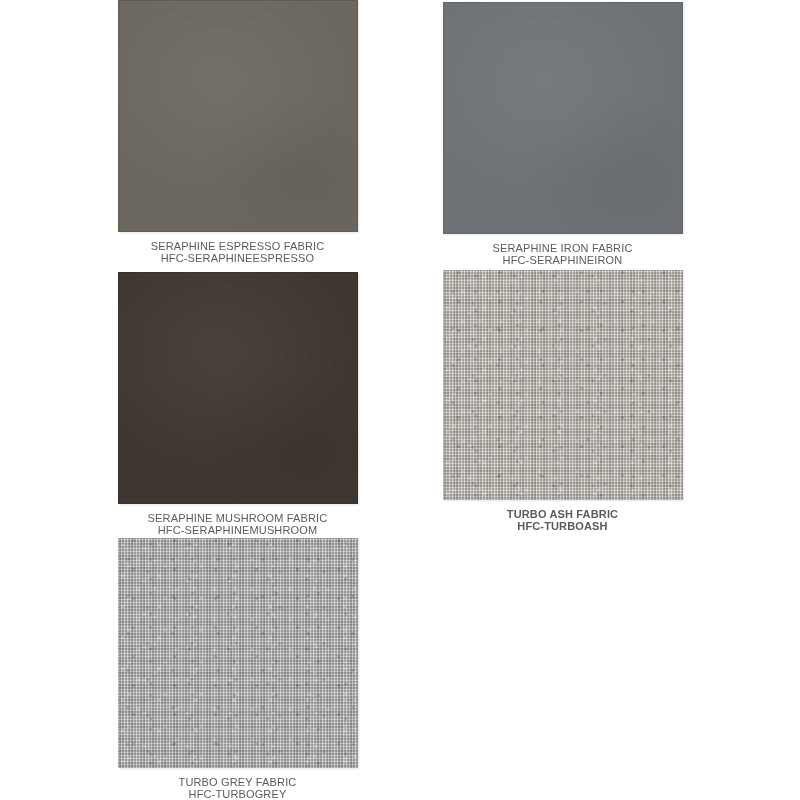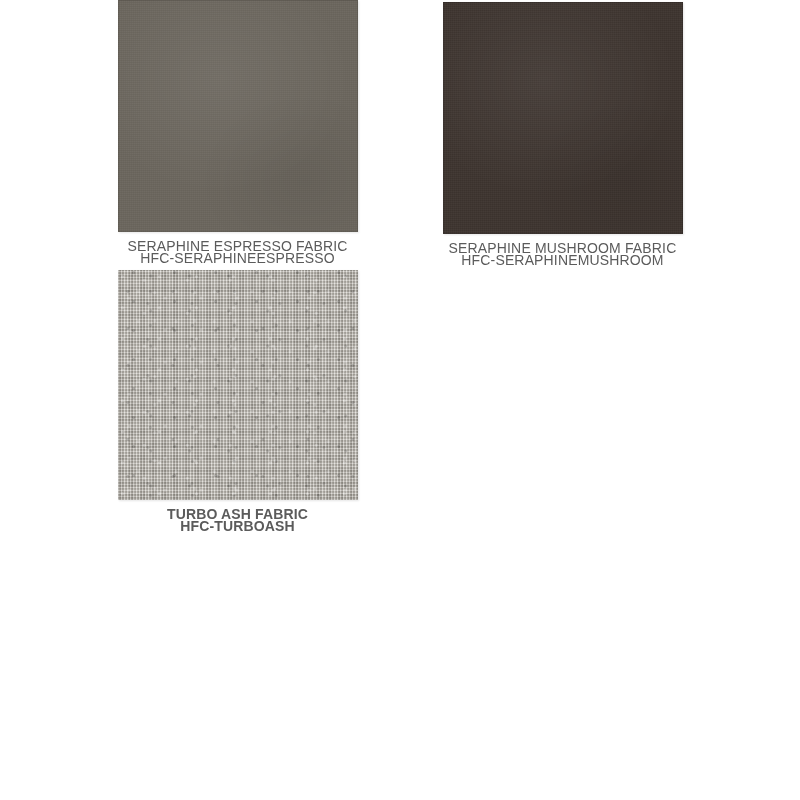--- a/index.html
+++ b/index.html
@@ -109,21 +109,21 @@
       radial-gradient(circle at 68% 93%, rgba(0,0,0,0.15) 0 1px, rgba(0,0,0,0) 2px),
       radial-gradient(circle at 92% 81%, rgba(255,255,255,0.24) 0 1px, rgba(255,255,255,0) 2px);
     background-size: 37px 31px, 41px 29px, 43px 33px, 39px 35px, 45px 37px,
                      38px 30px, 42px 34px, 36px 32px, 44px 36px, 40px 28px;
   }
 
   .swatch-caption {
     margin-top: 9px;
     text-align: center;
     color: #5b5b5b;
-    font-size: 14px;
+    font-size: 11px;
     line-height: 11.5px;
     letter-spacing: 0.15px;
     white-space: nowrap;
     font-family: "Liberation Sans", sans-serif;
   }
   .caption-name { display: block; }
   .caption-sku  { display: block; text-align: center; }
 </style>
 </head>
 <body style="background-color: rgb(255, 255, 255);">
@@ -132,31 +132,45 @@
 
   <div class="swatch-cell row-1">
     <div class="swatch-chip solid" style="background-color: rgb(107, 102, 93);"></div>
     <div class="swatch-caption" style="color: rgb(91, 91, 91);">
       <span class="caption-name">SERAPHINE ESPRESSO FABRIC</span>
       <span class="caption-sku">HFC-SERAPHINEESPRESSO</span>
     </div>
   </div>
 
 
+  <div class="swatch-cell row-2">
+    <div class="swatch-chip solid" style="background-color: rgb(110, 114, 118);"></div>
+    <div class="swatch-caption" style="color: rgb(91, 91, 91);">
+      <span class="caption-name">SERAPHINE IRON FABRIC</span>
+      <span class="caption-sku">HFC-SERAPHINEIRON</span>
+    </div>
+  </div>
 
   <div class="swatch-cell row-2">
     <div class="swatch-chip solid" style="background-color: rgb(61, 52, 47);"></div>
     <div class="swatch-caption" style="color: rgb(91, 91, 91);">
       <span class="caption-name">SERAPHINE MUSHROOM FABRIC</span>
       <span class="caption-sku">HFC-SERAPHINEMUSHROOM</span>
     </div>
   </div>
 
   <div class="swatch-cell row-3">
     <div class="swatch-chip woven" style="background-color: rgb(201, 196, 186);"></div>
     <div class="swatch-caption" style="color: rgb(91, 91, 91); font-weight: bold;">
       <span class="caption-name">TURBO ASH FABRIC</span>
       <span class="caption-sku">HFC-TURBOASH</span>
     </div>
   </div>
 
+  <div class="swatch-cell row-3">
+    <div class="swatch-chip woven" style="background-color: rgb(184, 185, 184);"></div>
+    <div class="swatch-caption" style="color: rgb(91, 91, 91);">
+      <span class="caption-name">TURBO GREY FABRIC</span>
+      <span class="caption-sku">HFC-TURBOGREY</span>
+    </div>
+  </div>
 
 </div>
 
 </body></html>

